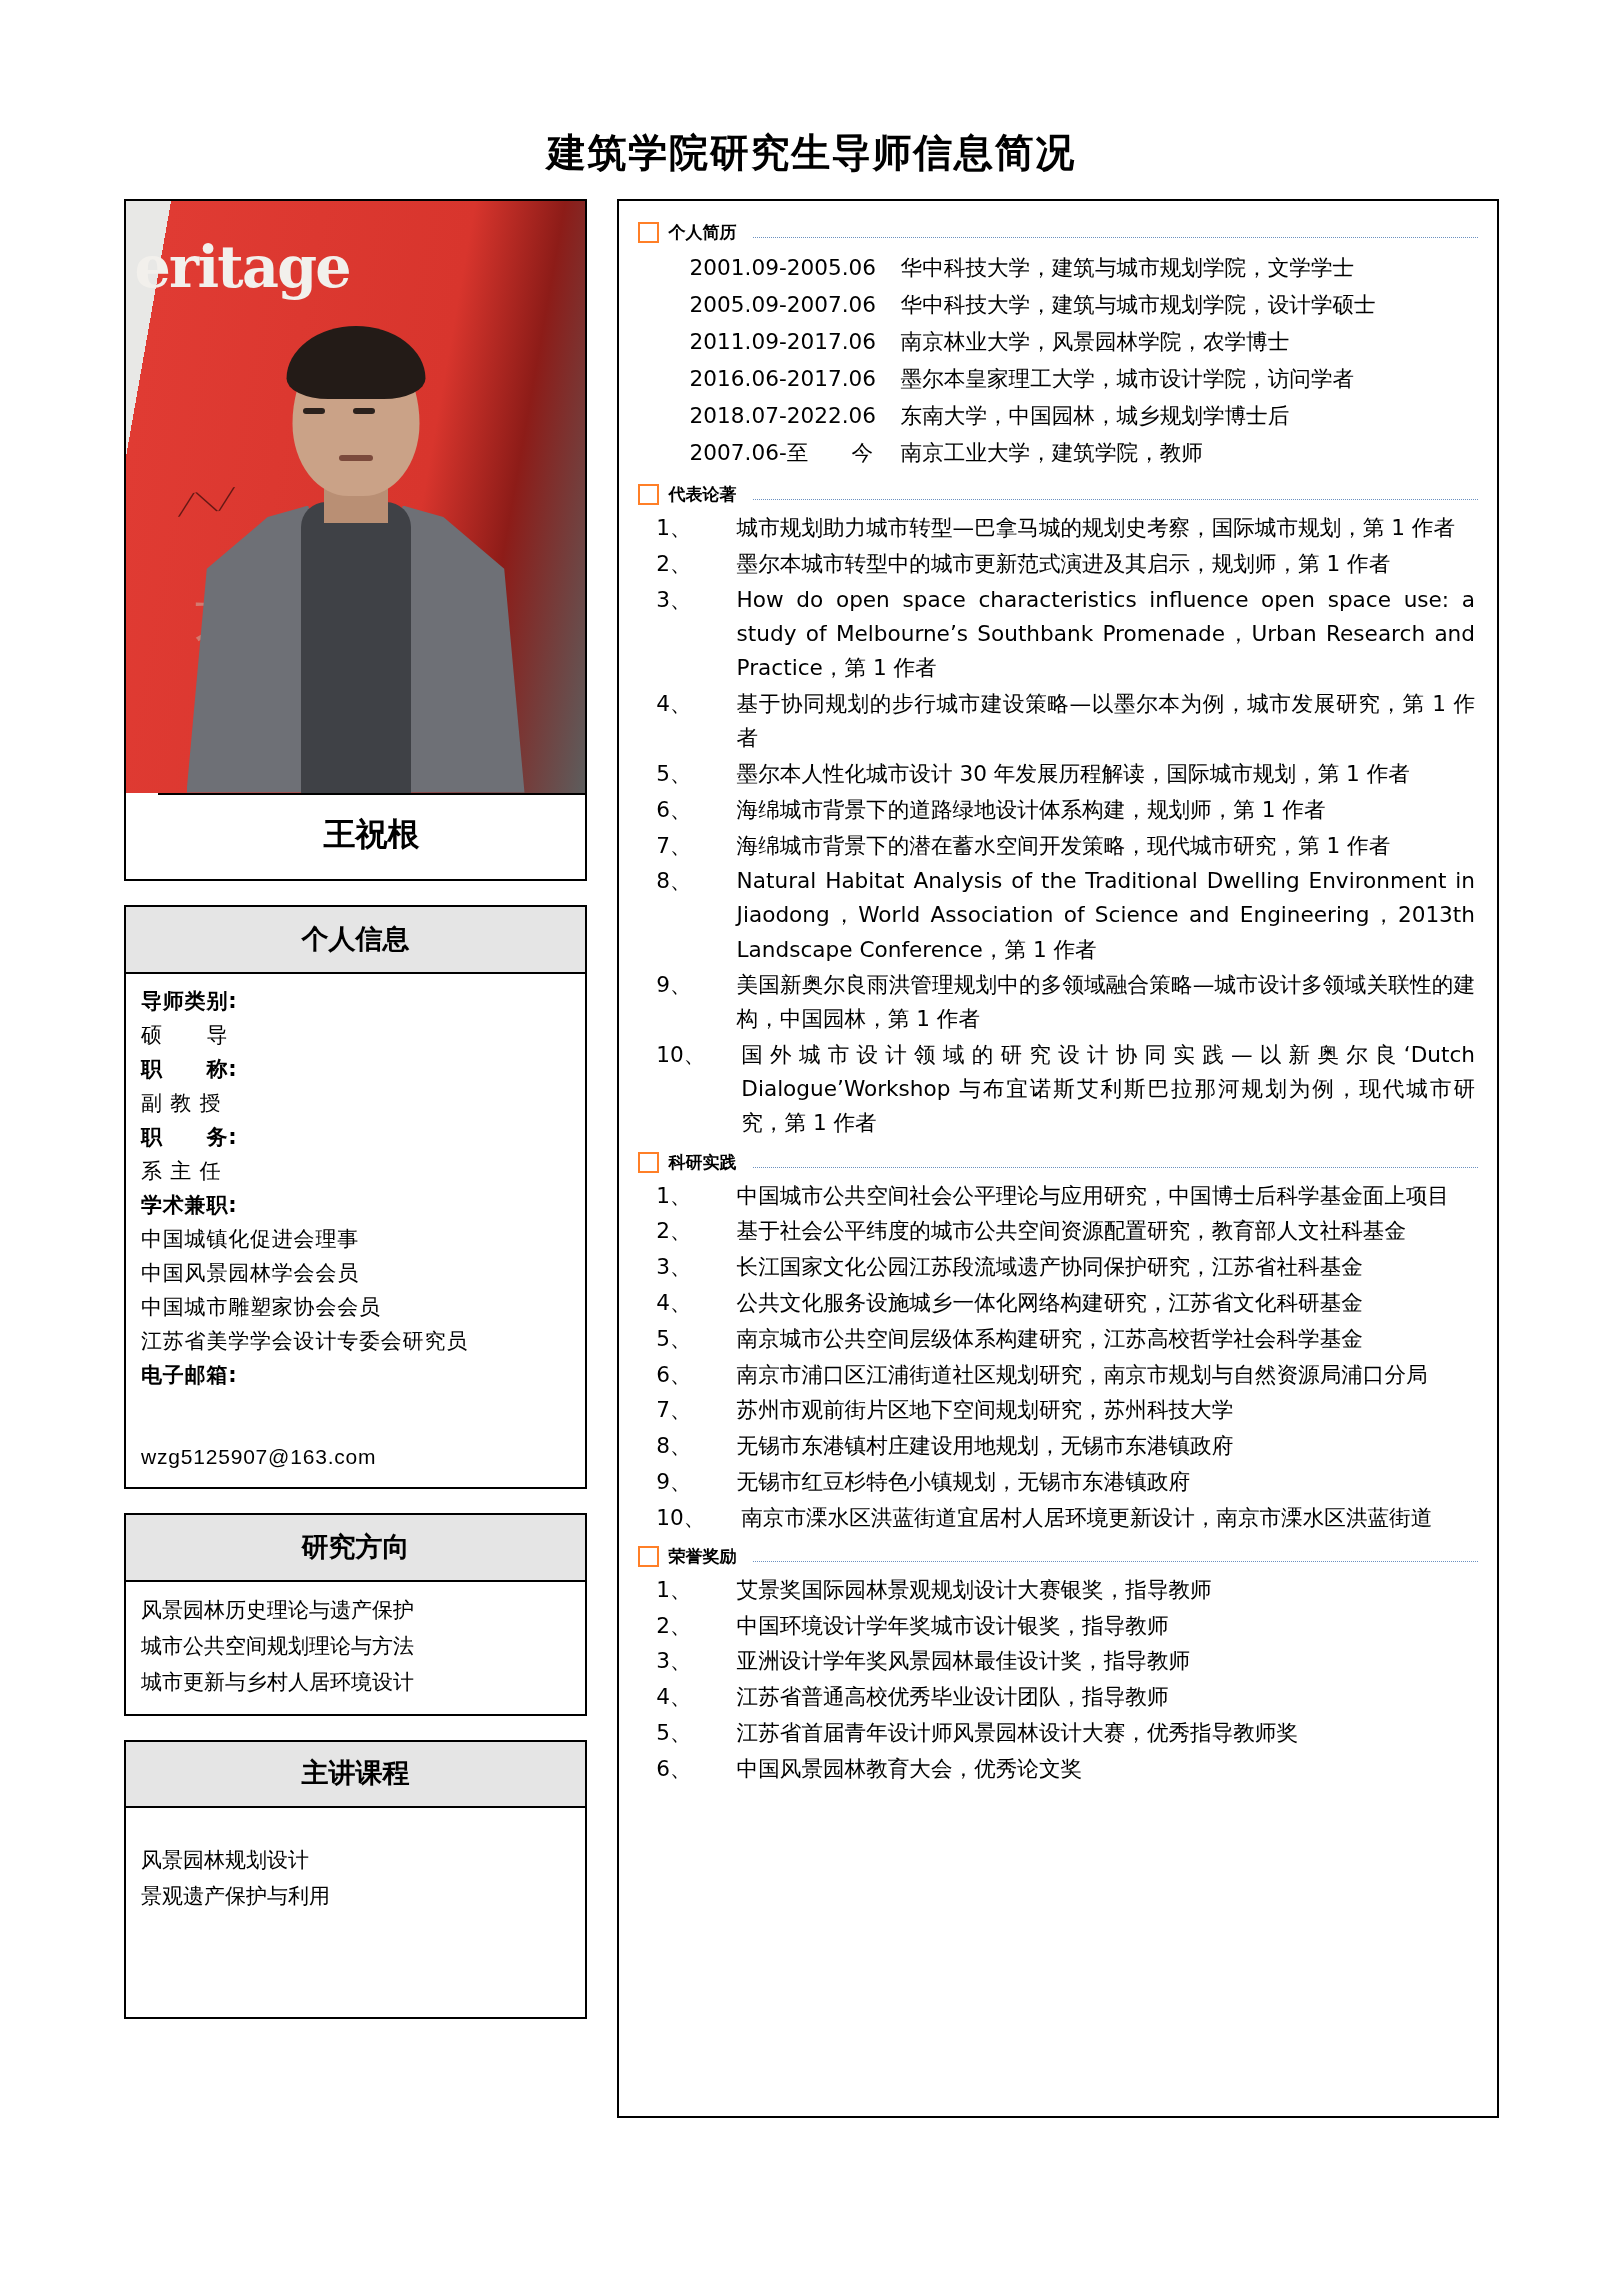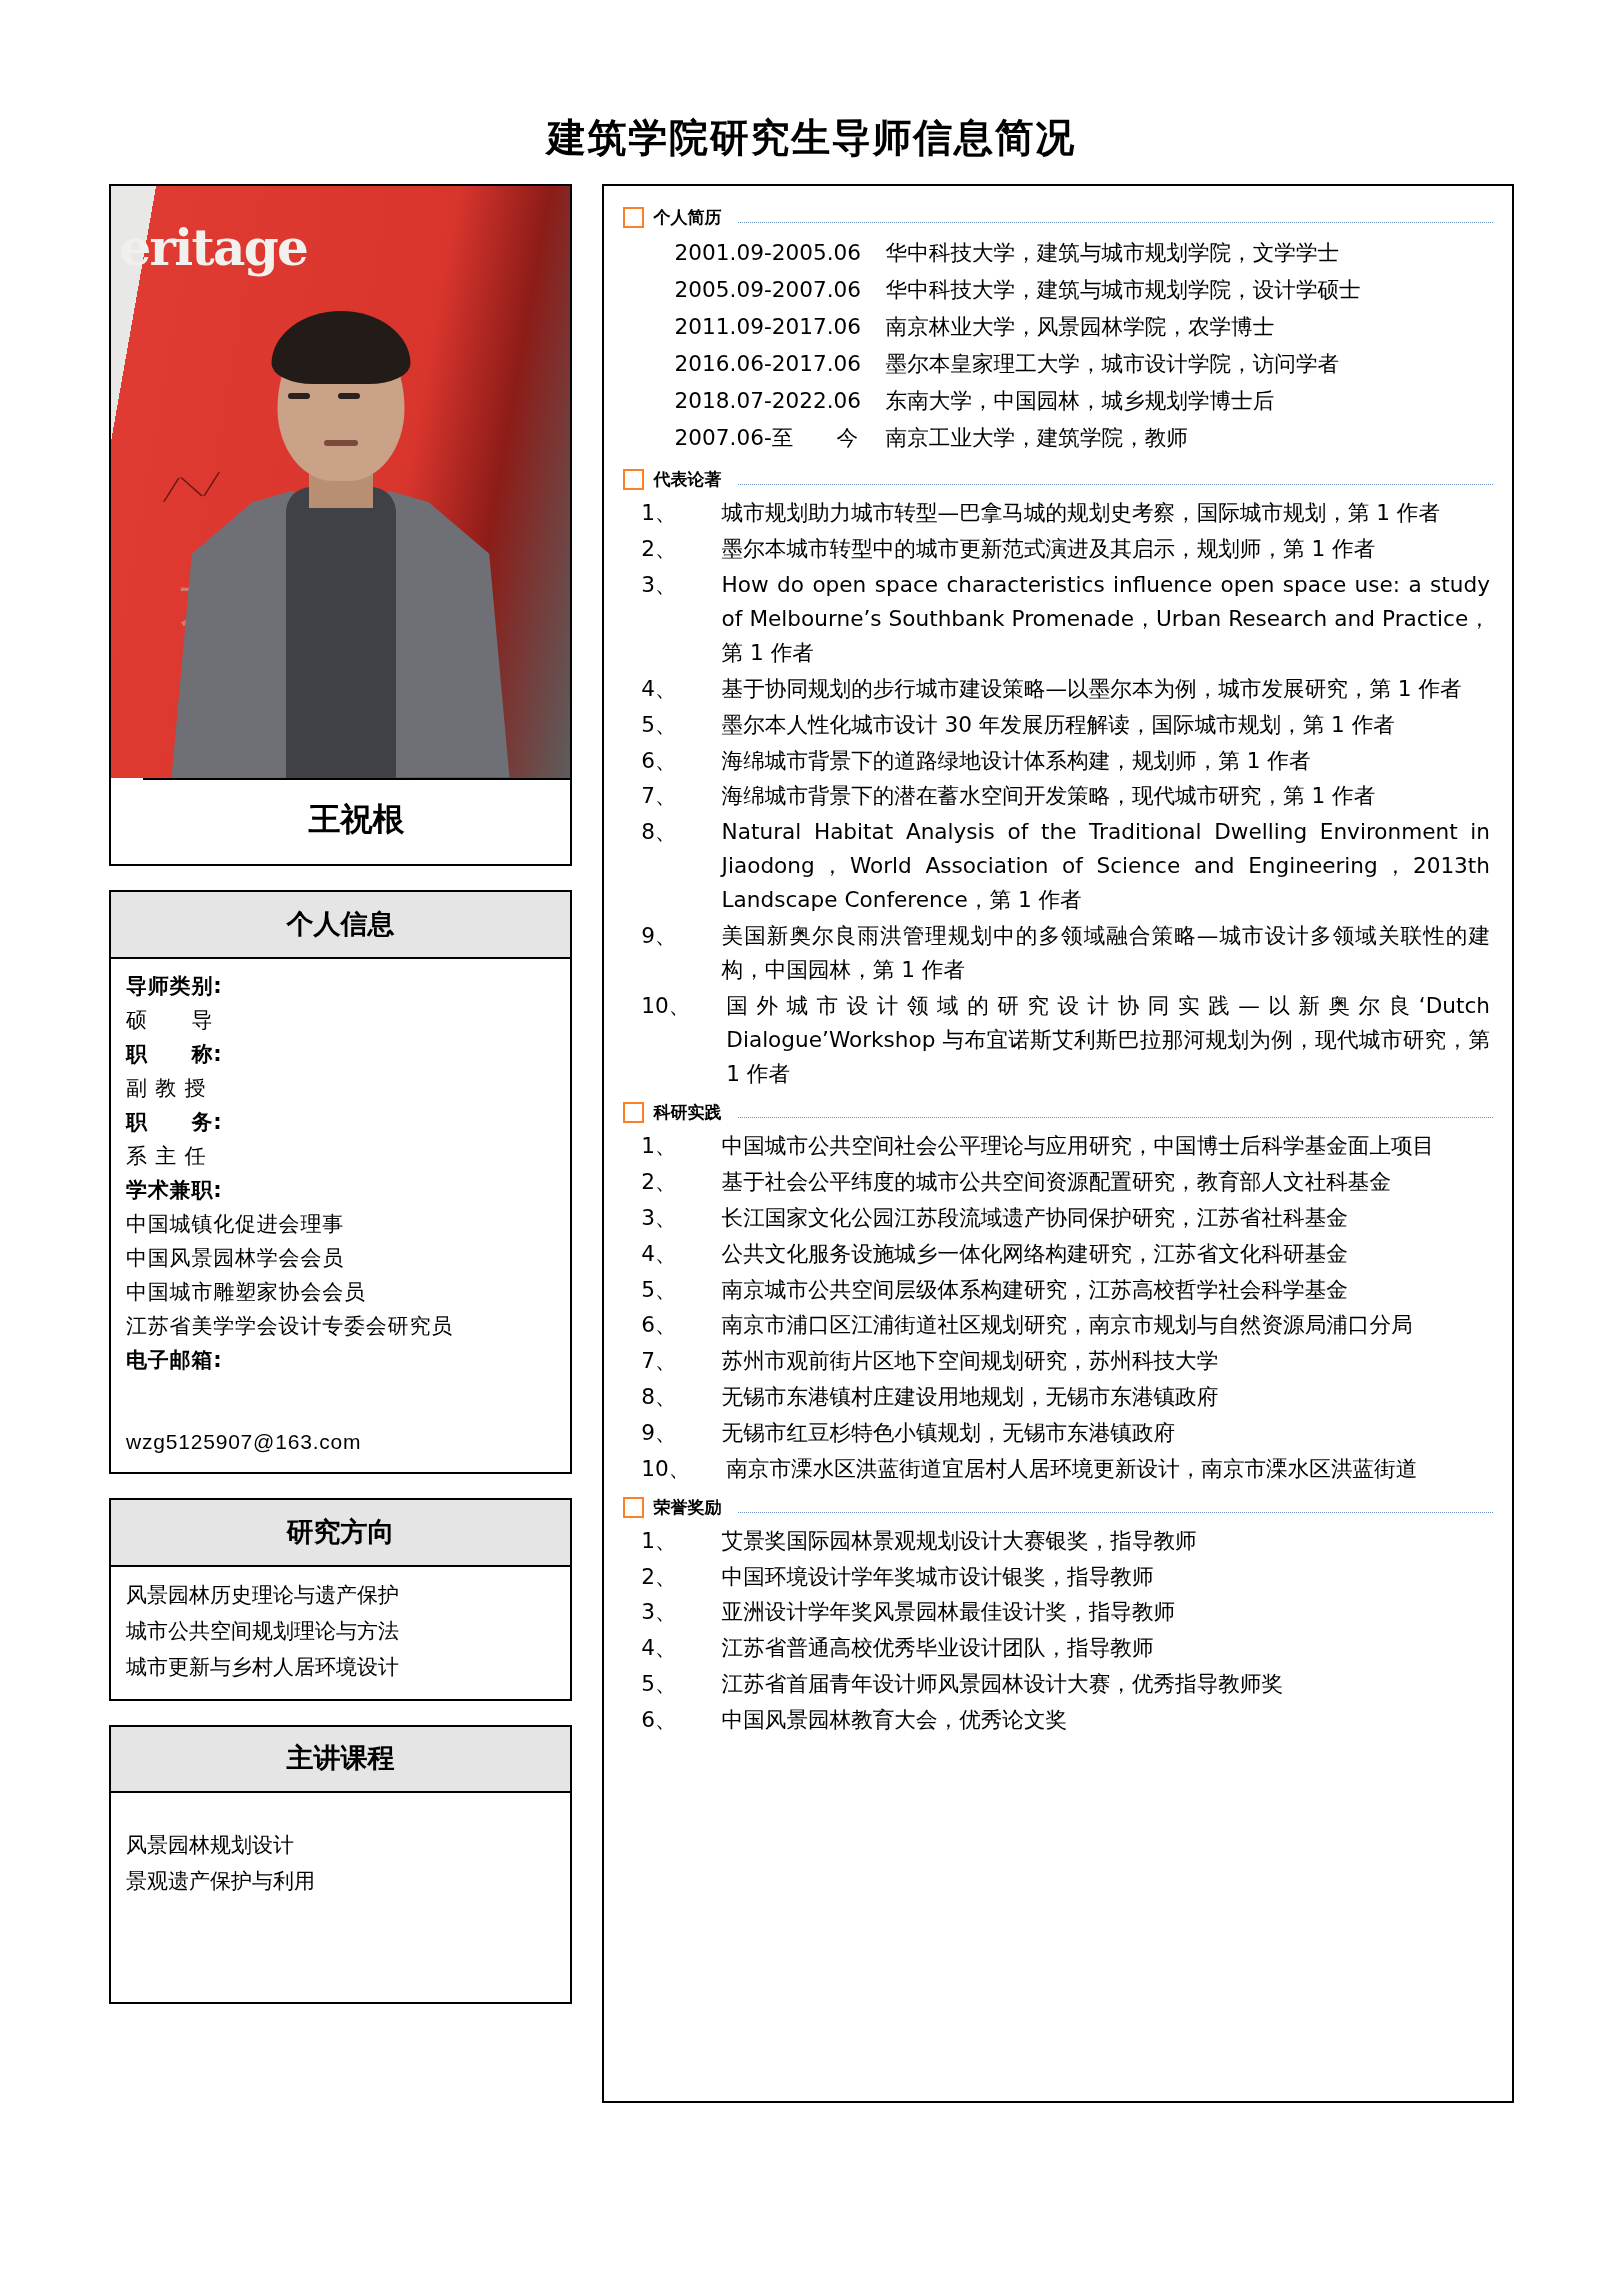--- a/index.html
+++ b/index.html
@@ -12,21 +12,21 @@
     height: 2295px;
     font-family: "Liberation Sans", sans-serif;
     color: #000;
     position: relative;
   }
   .page {
     width: 1623px;
     height: 2295px;
     position: relative;
     box-sizing: border-box;
-    padding: 1px;
+    padding: 16px;
   }
   .doc-title {
     text-align: center;
     font-size: 39px;
     font-weight: bold;
     letter-spacing: 1.7px;
     padding-top: 110px;
     padding-bottom: 18.6px;
     font-family: "DejaVu Sans", "Liberation Sans", sans-serif;
   }
@@ -67,21 +67,21 @@
   }
   .photo .bg-red {
     position: absolute;
     left: 0; top: 0; right: 0; bottom: 0;
     background: linear-gradient(100deg,#e8e8e6 0%, #e8e8e6 8%, #e03b33 8%, #d8352d 62%, #8d1c18 78%, #5d5d5d 100%);
   }
   .photo .heritage {
     position: absolute;
     left: 8.5px;
     top: 32px;
-    font-size: 50px;
+    font-size: 57px;
     font-weight: bold;
     color: #f2f0ec;
     letter-spacing: -1.7px;
     font-family: "DejaVu Serif", serif;
   }
   .photo .sign {
     position: absolute;
     left: 51px;
     top: 279px;
     width: 135px;

